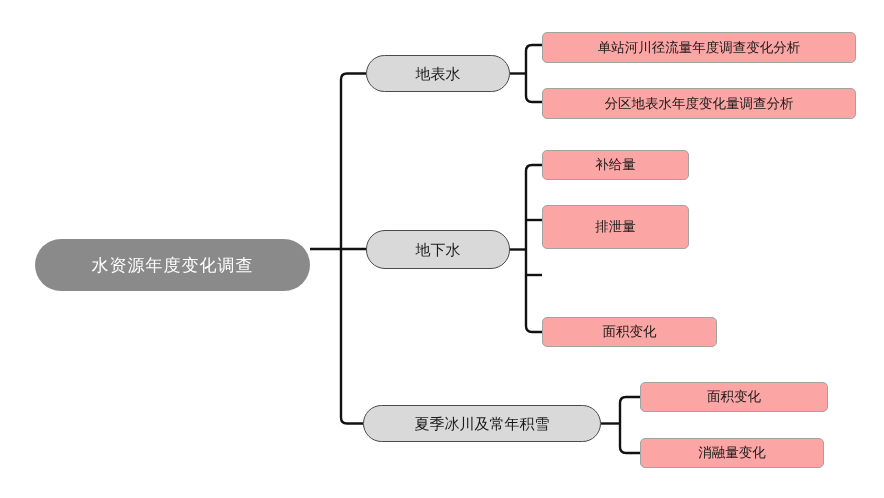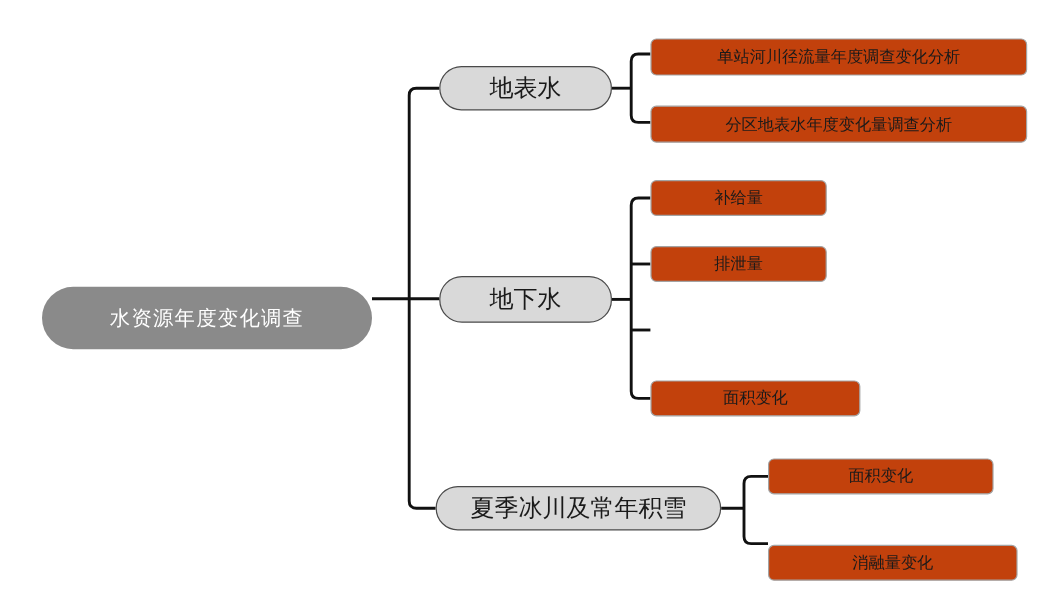--- a/index.html
+++ b/index.html
@@ -39,24 +39,24 @@
     background: #8a8a8a;
     color: #ffffff;
     border-radius: 26px;
     font-size: 17px;
     letter-spacing: 1px;
   }
   .branch-node {
     background: #d9d9d9;
     border: 1.4px solid #4a4a4a;
     border-radius: 19px;
-    font-size: 20px;
+    font-size: 15px;
   }
   .leaf-node {
-    background: #c2410c;
+    background: #fca5a5;
     border: 1.6px solid #a3a3a3;
     border-radius: 5px;
     font-size: 13.5px;
   }
 </style>
 </head>
 <body>
 
 <div class="canvas">
 
@@ -87,22 +87,22 @@
   <div class="node branch-node" style="left:363px; top:405px; width:238px; height:37px;">夏季冰川及常年积雪</div>
 
   <div class="node branch-node" style="left:366px; top:230px; width:144px; height:39px;">地下水</div>
 
   <div class="node leaf-node" style="left:542px; top:32px; width:314px; height:31px;">单站河川径流量年度调查变化分析</div>
 
   <div class="node leaf-node" style="left:542px; top:150px; width:147px; height:30px;">补给量</div>
 
   <div class="node leaf-node" style="left:542px; top:88px; width:314px; height:31px;">分区地表水年度变化量调查分析</div>
 
-  <div class="node leaf-node" style="left:542px; top:205px; width:147px; height:30px;text-align:right;">排泄量</div>
+  <div class="node leaf-node" style="left:542px; top:205px; width:147px; height:44px;text-align:right;">排泄量</div>
 
 
   <div class="node leaf-node" style="left:542px; top:317px; width:175px; height:30px;">面积变化</div>
 
   <div class="node leaf-node" style="left:640px; top:382px; width:188px; height:30px;">面积变化</div>
 
-  <div class="node leaf-node" style="left:640px; top:454px; width:208px; height:30px;">消融量变化</div>
+  <div class="node leaf-node" style="left:640px; top:438px; width:184px; height:30px;">消融量变化</div>
 
 </div>
 
 </body></html>

